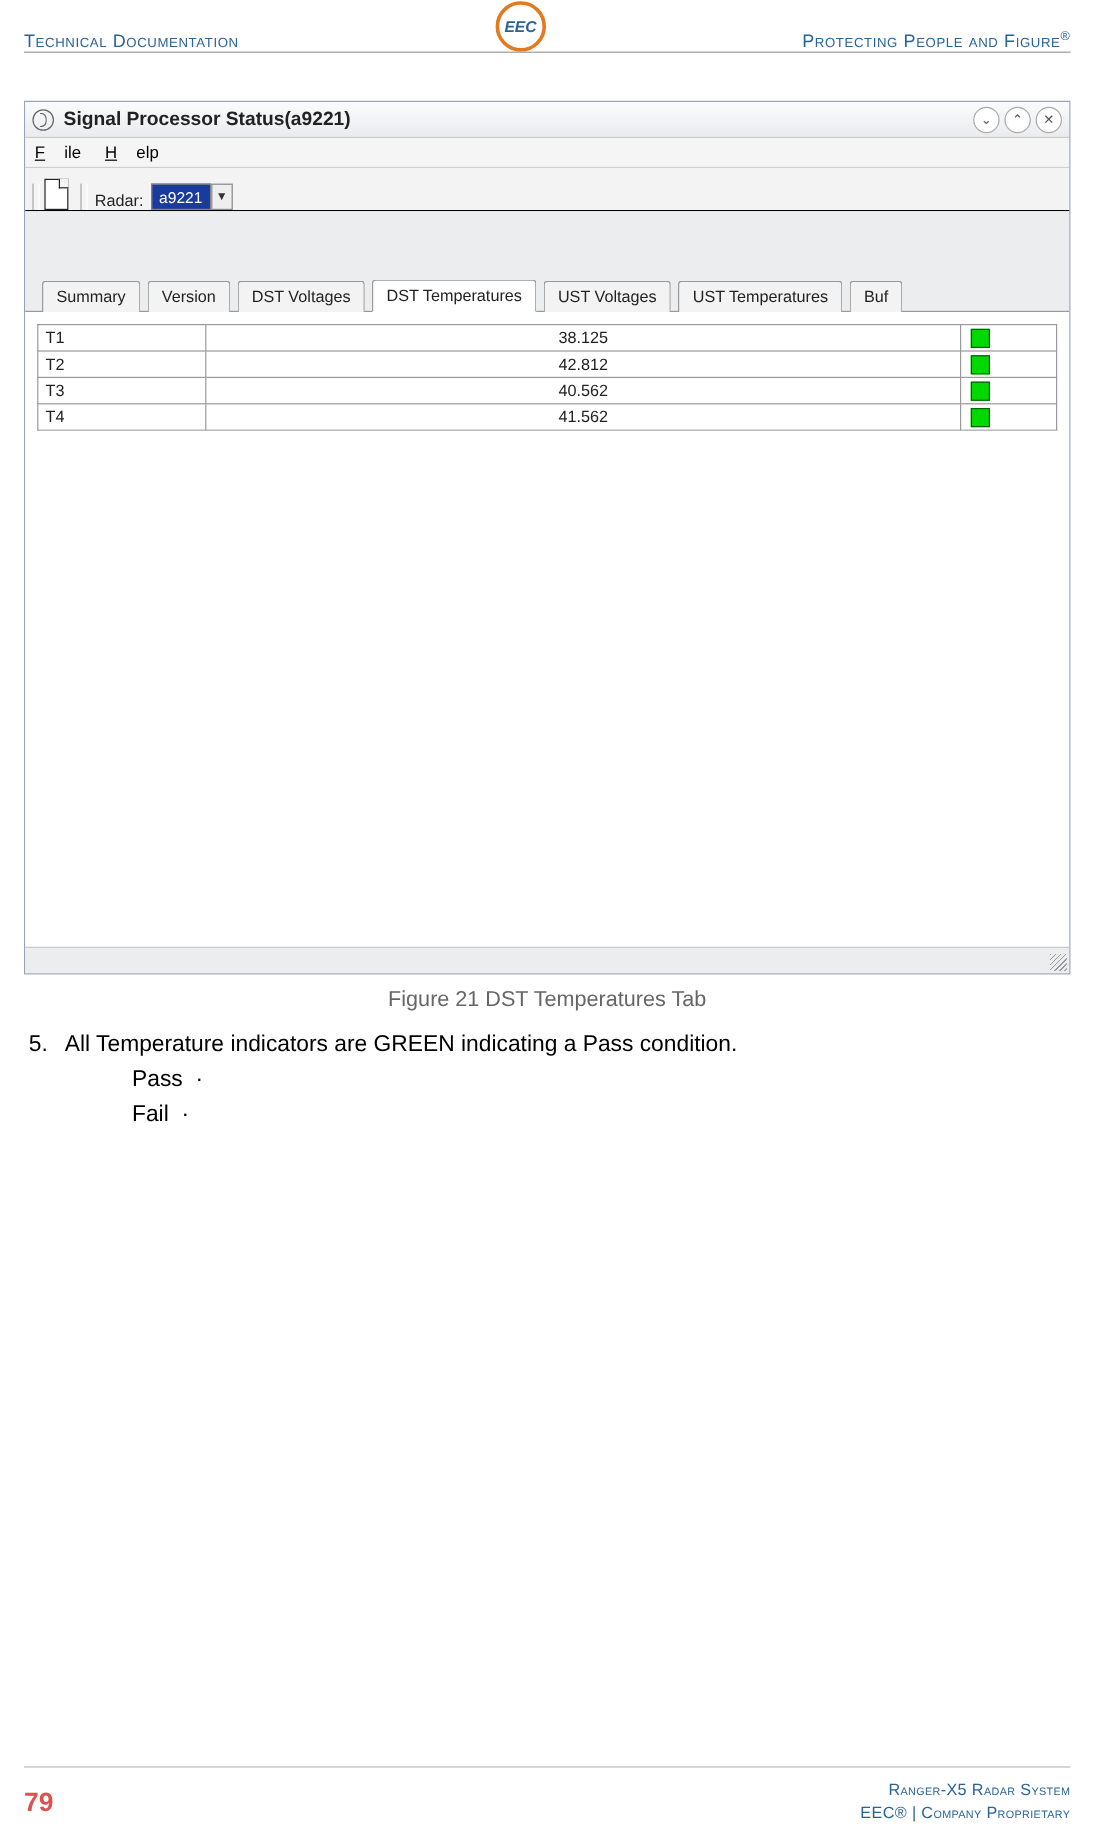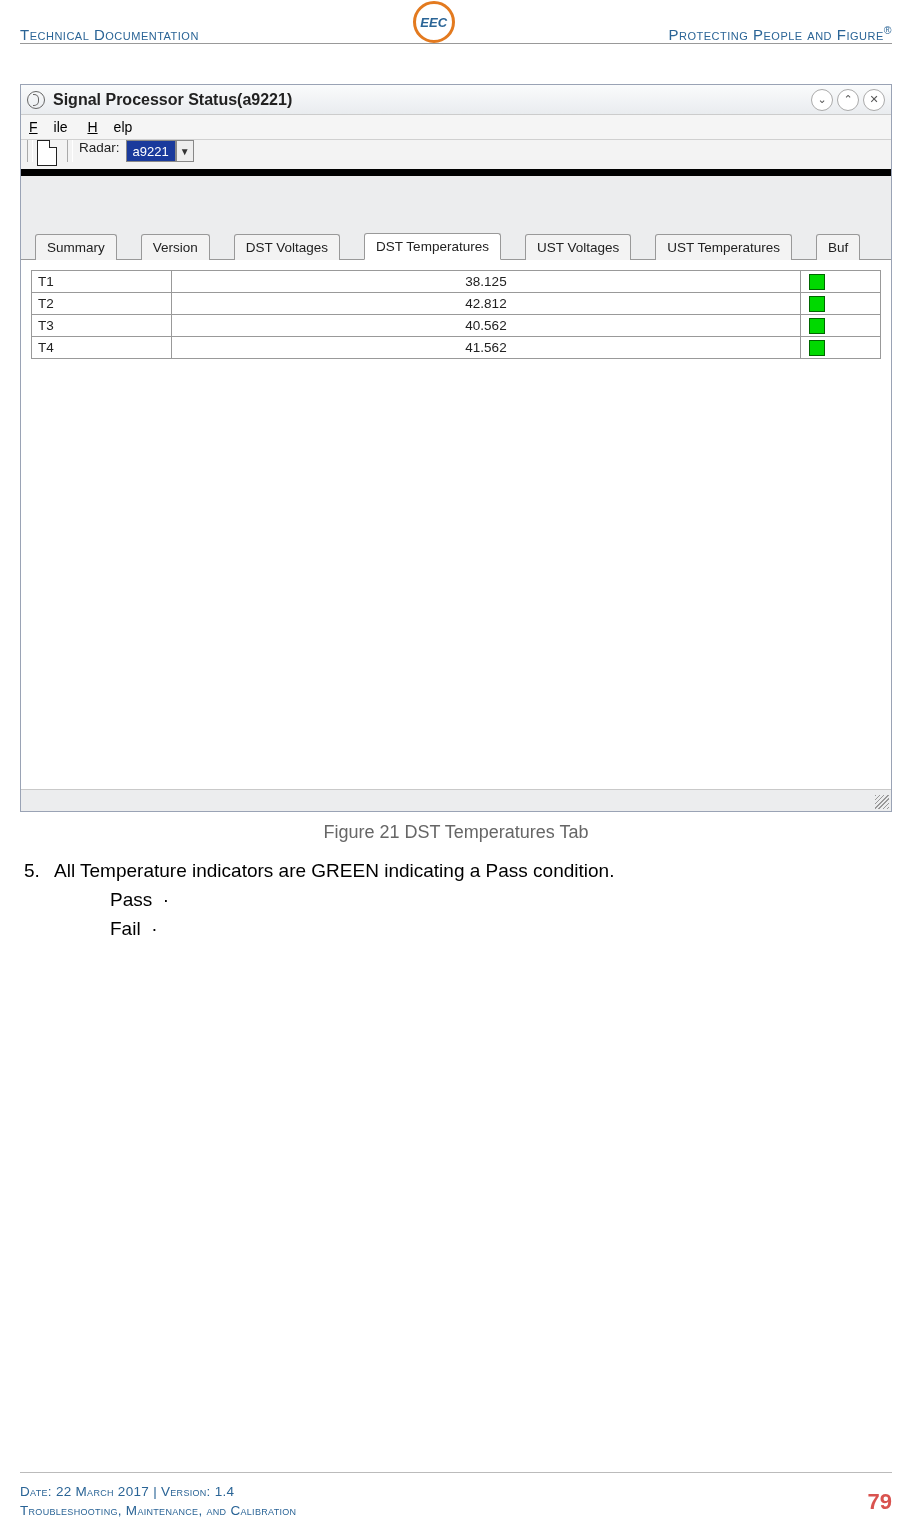--- a/index.html
+++ b/index.html
@@ -58,22 +58,22 @@
     margin-left: 4px; display: flex; align-items: center; justify-content: center;
     background: #fff; font-size: 11px; color: #555;
   }
   .menubar {
     padding: 4px 8px; font-size: 14px; color: #000;
     background: #f5f5f5; border-bottom: 1px solid #d0d0d0;
   }
   .menubar span { margin-right: 16px; }
   .menubar .underline { text-decoration: underline; }
   .toolbar {
-    height: 36px; display: flex; align-items: flex-start; padding: 0 6px;
-    border-bottom: 7px solid #000000; background: #f3f3f3;
+    height: 36px; display: flex; align-items: flex-end; padding: 0 6px;
+    border-bottom: 1px solid #000000; background: #f3f3f3;
     font-size: 13.5px;
   }
   .toolbar .sep-handle {
     width: 6px; height: 22px; border-left: 1px solid #aaa; border-right: 1px solid #fff;
     margin-right: 4px;
   }
   .toolbar .new-doc-icon {
     width: 20px; height: 26px; border: 1.5px solid #222; background: #fff; position: relative;
     margin-right: 10px;
   }
@@ -86,21 +86,21 @@
     display: inline-flex; align-items: center; background: #1a3a9c; color: #fff;
     height: 22px; padding: 0 6px; font-size: 13px; border: 1px solid #888;
   }
   .toolbar .dropdown-caret {
     width: 18px; height: 22px; border: 1px solid #888; background: #eee;
     margin-left: 0; display: flex; align-items: center; justify-content: center;
     font-size: 10px; color: #333;
   }
 
   .tabstrip {
-    display: flex; align-items: flex-end; padding: 12px 10px 0 14px; gap: 24px;
+    display: flex; align-items: flex-end; padding: 12px 10px 0 14px; gap: 6px;
     background: #ecedee; border-bottom: 1px solid #999;
   }
   .tab {
     padding: 5px 11px; font-size: 13.5px; background: #f3f3f3;
     border: 1px solid #999; border-bottom: none; border-radius: 3px 3px 0 0;
     position: relative; top: 1px; cursor: default;
   }
   .tab.active { background: #fff; z-index: 2; border-bottom: 1px solid #fff; margin-top: 44px; }
 
   .table-container { padding: 10px; background: #fff; }
@@ -224,18 +224,18 @@
     <span class="step-num">5.</span>
     <span>All Temperature indicators are GREEN indicating a Pass condition.</span>
     <div class="passfail">
       <span>Pass</span>&nbsp;&nbsp;<span>·</span><br>
       <span>Fail</span>&nbsp;&nbsp;<span>·</span>
     </div>
   </div>
 </div>
 
 <div class="page-footer">
-  <div class="fcol">
-    <span>Date: 22 March 2017 | Version: 1.4</span>
-    <span>Troubleshooting, Maintenance, and Calibration</span>
-  </div>
   <div class="page-num">79</div>
+  <div class="fcol right">
+    <span>Ranger-X5 Radar System</span>
+    <span>EEC® | Company Proprietary</span>
+  </div>
 </div>
 
 </body></html>

